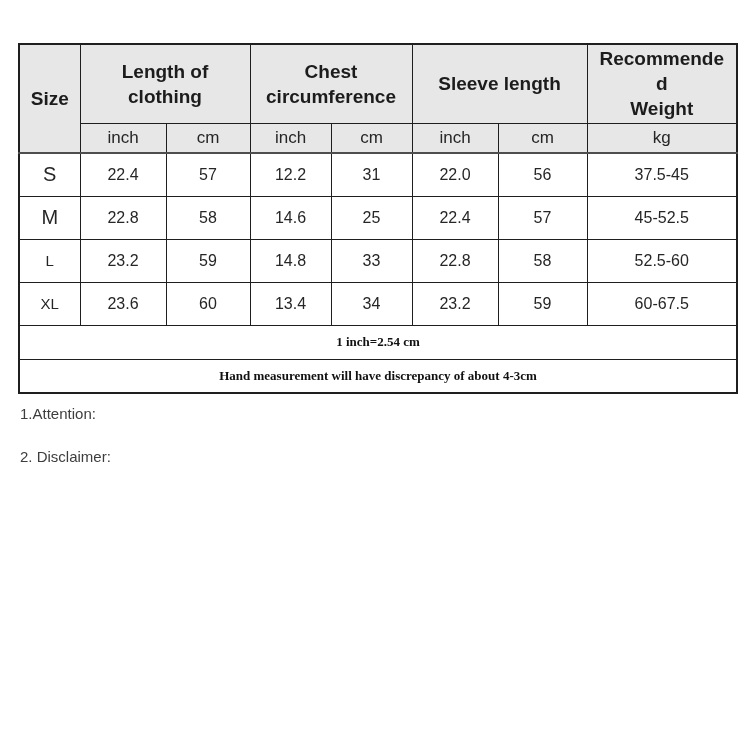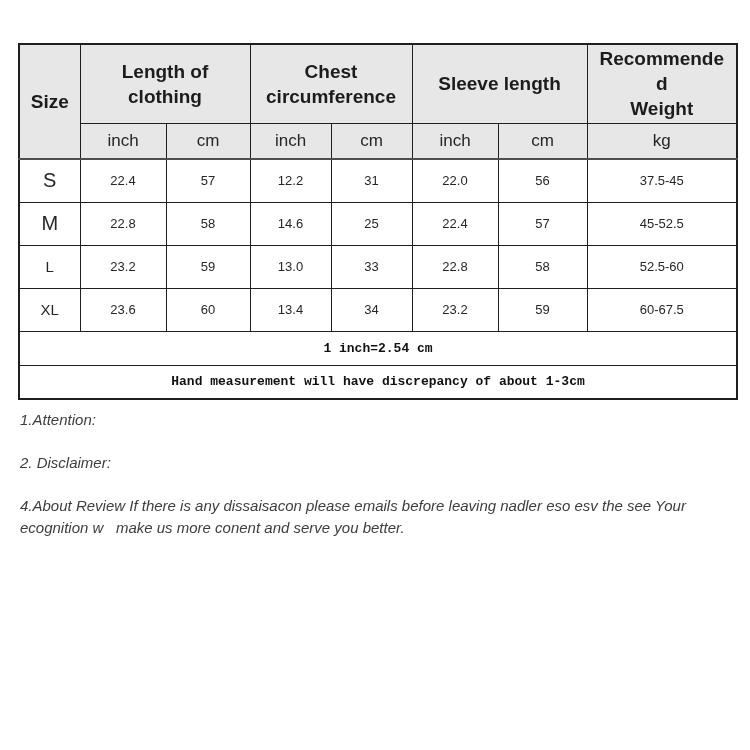--- a/index.html
+++ b/index.html
@@ -31,48 +31,48 @@
   thead th { background: #e7e7e7; }
   tr.group-row { height: 79px; }
   tr.group-row th {
     font-size: 19px;
     font-weight: bold;
     white-space: pre-line;
     line-height: 25px;
     color: #1c1c1c;
   }
   th.corner { font-size: 20px; }
-  tr.sub-row { height: 36px; }
+  tr.sub-row { height: 30px; }
   tr.sub-row th {
     font-size: 17px;
     font-weight: normal;
     border-bottom: 2px solid #4e4e4e;
   }
   tbody tr { height: 43px; }
-  tbody td { font-size: 13px; border-top: 2px solid #6b6b6b; }
+  tbody td { font-size: 16px; border-top: 2px solid #6b6b6b; }
   tbody tr:first-child td { border-top: 2px solid #4e4e4e; }
   td.size-lg { font-size: 20px; }
   td.size-sm { font-size: 15px; }
   tfoot tr { height: 34px; }
   tfoot td {
     border-top: 2px solid #4e4e4e;
-    font-family: Liberation Mono, monospace;
+    font-family: Liberation Serif, serif;
     font-weight: bold;
     font-size: 13px;
     color: #111;
   }
 
   
   .sections {
     margin: 9px 14px 0 20px;
     font-size: 15px;
     line-height: 22px;
     color: #3d3d3d;
   }
-  .para { margin: 0 0 21px 0; font-style: italic; }
+  .para { margin: 0 0 21px 0; }
   .para-title { white-space: pre-wrap; }
   .para-title:empty { display: none; }
   .para-body { white-space: pre-wrap; }
 </style>
 </head>
 <body>
 
 <div class="page">
 
   <table class="size-chart">
@@ -126,21 +126,21 @@
         <td>14.6</td>
         <td>25</td>
         <td>22.4</td>
         <td>57</td>
         <td>45-52.5</td>
       </tr>
       <tr>
         <td class="size-sm">L</td>
         <td>23.2</td>
         <td>59</td>
-        <td>13.0</td>
+        <td>14.8</td>
         <td>33</td>
         <td>22.8</td>
         <td>58</td>
         <td>52.5-60</td>
       </tr>
       <tr>
         <td class="size-sm">XL</td>
         <td>23.6</td>
         <td>60</td>
         <td>13.4</td>
@@ -148,32 +148,27 @@
         <td>23.2</td>
         <td>59</td>
         <td>60-67.5</td>
       </tr>
     </tbody>
     <tfoot>
       <tr>
         <td colspan="8">1 inch=2.54 cm</td>
       </tr>
       <tr>
-        <td colspan="8">Hand measurement will have discrepancy of about 1-3cm</td>
+        <td colspan="8">Hand measurement will have discrepancy of about 4-3cm</td>
       </tr>
     </tfoot>
   </table>
 
   <div class="sections">
     <div class="para">
       <div class="para-title">1.Attention:</div>
     </div>
     <div class="para">
       <div class="para-title">2. Disclaimer:</div>
     </div>
-    <div class="para">
-
-      <div class="para-body">4.About Review If there is any dissaisacon please emails before leaving nadler eso esv the see Your
-ecognition w   make us more conent and serve you better.</div>
-    </div>
   </div>
 
 </div>
 
 </body></html>

